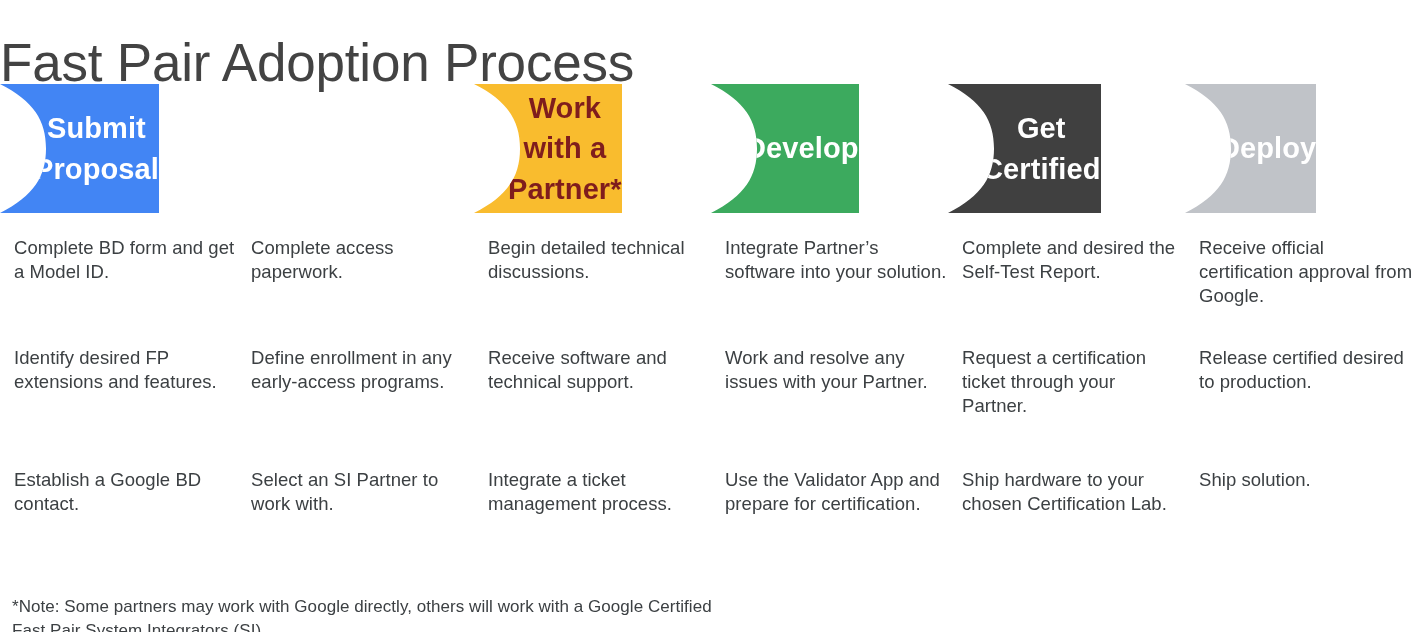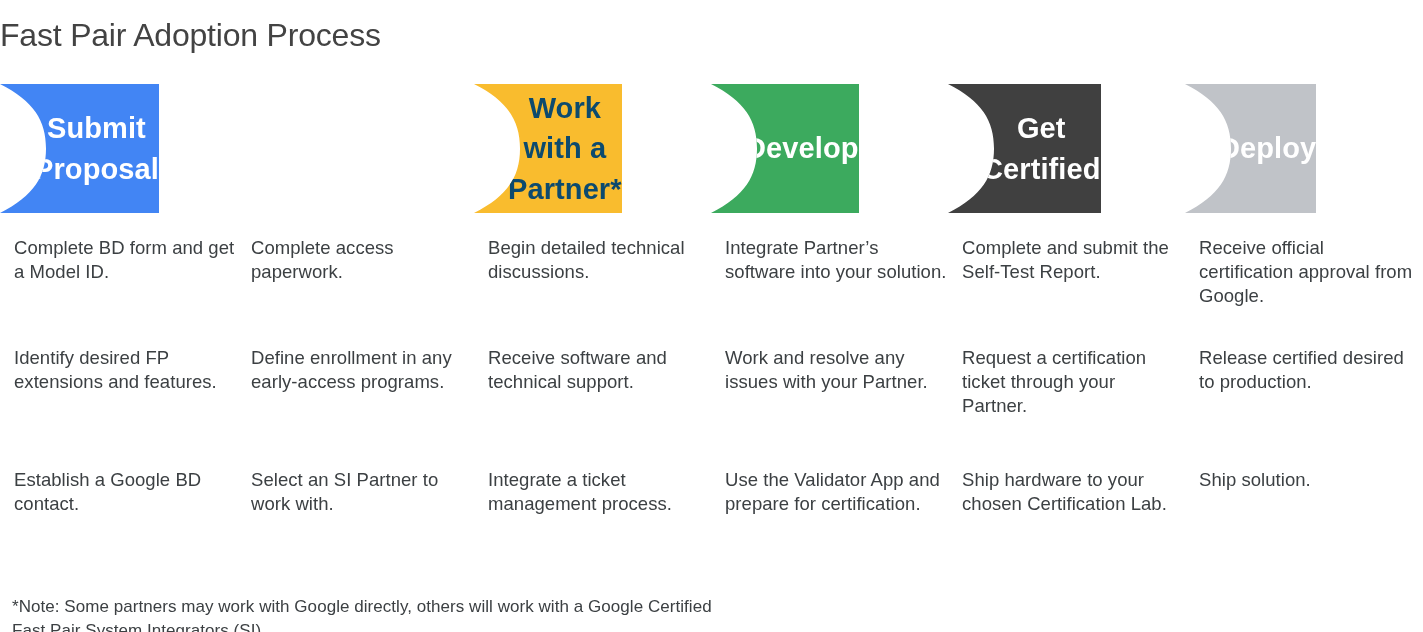--- a/index.html
+++ b/index.html
@@ -14,21 +14,21 @@
     overflow: hidden;
     font-family: "Liberation Sans", "DejaVu Sans", sans-serif;
     -webkit-font-smoothing: antialiased;
   }
 
   
   #page-title {
     position: absolute;
     left: 0px;
     top: -6px;
-    font-size: 32px;
+    font-size: 53px;
     font-weight: 300;
     letter-spacing: -0.2px;
     color: #434343;
     white-space: nowrap;
     line-height: 1.25;
   }
 
   
   #banner-row {
     position: absolute;
@@ -103,21 +103,21 @@
 <body>
 
 <h1 id="page-title">Fast Pair Adoption Process</h1>
 
 <div id="banner-row">
     <div class="banner" style="left: 0px; background: rgb(66, 133, 244);">
       <div class="banner-label" style="color: rgb(255, 255, 255);">Submit
 Proposal</div>
     </div>
     <div class="banner" style="left: 474px; background: rgb(249, 188, 46);">
-      <div class="banner-label" style="color: #0c4a6e;">Work
+      <div class="banner-label" style="color: #7f1d1d;">Work
 with a
 Partner*</div>
     </div>
     <div class="banner" style="left: 711px; background: rgb(60, 170, 94);">
       <div class="banner-label" style="color: rgb(255, 255, 255);">Develop</div>
     </div>
     <div class="banner" style="left: 948px; background: #404040;">
       <div class="banner-label" style="color: rgb(255, 255, 255);">Get
 Certified</div>
     </div>
@@ -141,21 +141,21 @@
       <div class="detail-item r0">Begin detailed technical discussions.</div>
       <div class="detail-item r1">Receive software and technical support.</div>
       <div class="detail-item r2">Integrate a ticket management process.</div>
     </div>
     <div class="detail-col" style="left: 725px;">
       <div class="detail-item r0">Integrate Partner’s software into your solution.</div>
       <div class="detail-item r1">Work and resolve any issues with your Partner.</div>
       <div class="detail-item r2">Use the Validator App and prepare for certification.</div>
     </div>
     <div class="detail-col" style="left: 962px;">
-      <div class="detail-item r0">Complete and submit the Self-Test Report.</div>
+      <div class="detail-item r0">Complete and desired the Self-Test Report.</div>
       <div class="detail-item r1">Request a certification ticket through your Partner.</div>
       <div class="detail-item r2">Ship hardware to your chosen Certification Lab.</div>
     </div>
     <div class="detail-col" style="left: 1199px;">
       <div class="detail-item r0">Receive official certification approval from Google.</div>
       <div class="detail-item r1">Release certified desired to production.</div>
       <div class="detail-item r2">Ship solution.</div>
     </div>
   </div>
 

